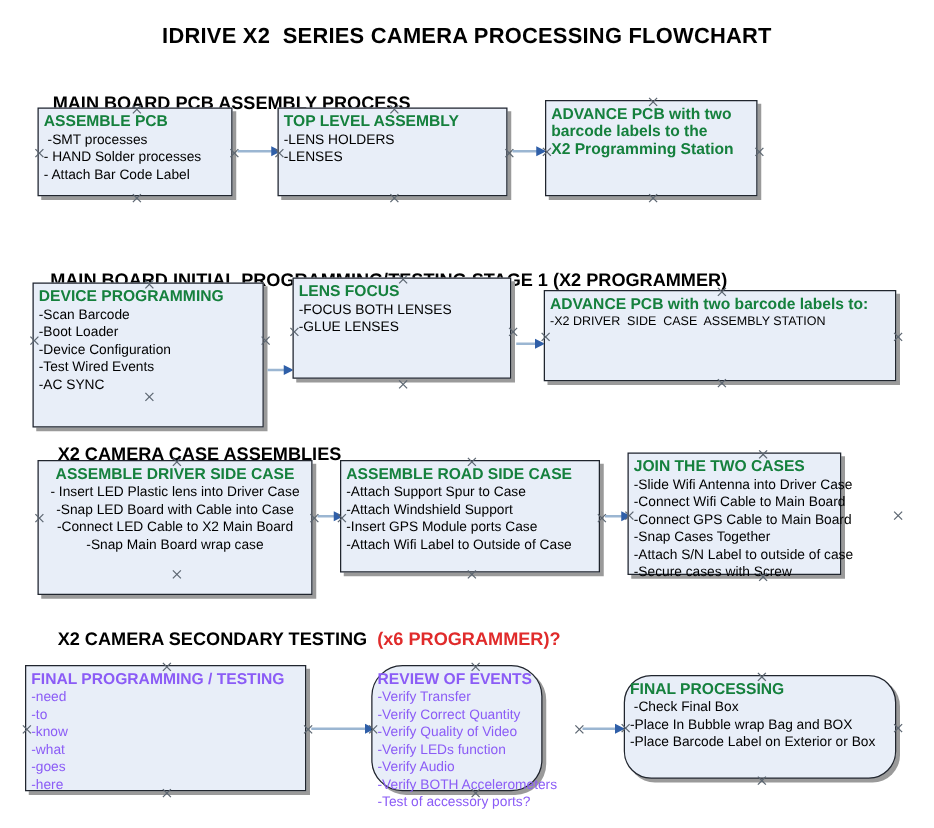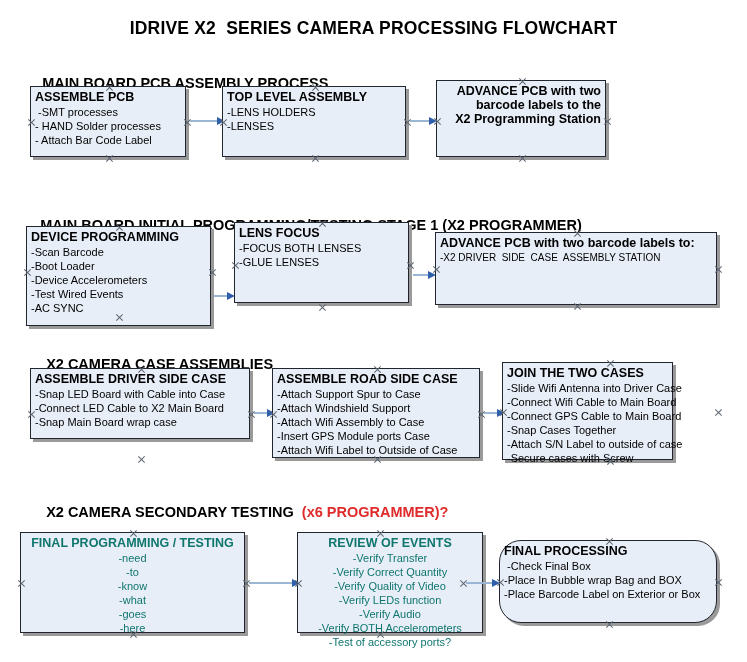--- a/index.html
+++ b/index.html
@@ -46,41 +46,39 @@
     box-sizing: border-box;
     background: #e8eef8;
     border: 1px solid #20252e;
     box-shadow: 3px 3px 0 0 #9a9a9a;
     padding: 3px 4px 2px 4px;
     overflow: visible;
   }
   .node .node-title {
     font-size: 12.5px;
     font-weight: bold;
-    color: #000000;
+    color: #15803d;
     line-height: 14px;
     margin: 0 0 1px 0;
     white-space: pre;
   }
   .node .node-line {
     font-size: 11px;
     color: #000000;
     line-height: 14px;
     white-space: pre;
   }
   
   .node.red .node-title,
   .node.red .node-line {
-    color: #0f766e;
-    text-align: center;
+    color: #8b5cf6;
   }
   
   .node .node-title.multiline {
     white-space: pre-line;
-    text-align: right;
   }
   
   .node.compact .node-line {
     font-size: 10px;
     line-height: 13px;
   }
 
   
   .conn {
     position: absolute;
@@ -167,25 +165,25 @@
     <span class="handle" style="left:85px; top:0;"></span>
     <span class="handle" style="left:85px; top:77px;"></span>
     <span class="handle" style="left:0; top:40px;"></span>
     <span class="handle" style="left:170px; top:40px;"></span>
   </div>
 
   <div class="section-title" style="left:24px; top:201px;">
     <span>MAIN BOARD INITIAL PROGRAMMING/TESTING STAGE 1 (X2 PROGRAMMER)</span>
   </div>
 
-  <div class="node" style="left:26px; top:226px; width:185px; height:100px;">
+  <div class="node" style="left:26px; top:226px; width:185px; height:116px;">
     <div class="node-title">DEVICE PROGRAMMING</div>
     <div class="node-line">-Scan Barcode</div>
     <div class="node-line">-Boot Loader</div>
-    <div class="node-line">-Device Accelerometers</div>
+    <div class="node-line">-Device Configuration</div>
     <div class="node-line">-Test Wired Events</div>
     <div class="node-line">-AC SYNC</div>
     <span class="handle" style="left:92px; top:0;"></span>
     <span class="handle" style="left:92px; top:90px;"></span>
     <span class="handle" style="left:0; top:45px;"></span>
     <span class="handle" style="left:185px; top:45px;"></span>
   </div>
 
   <div class="conn" style="left:214px; top:295px; width:14px;">
     <span class="head"></span>
@@ -211,40 +209,40 @@
     <span class="handle" style="left:141px; top:0;"></span>
     <span class="handle" style="left:141px; top:73px;"></span>
     <span class="handle" style="left:0; top:36px;"></span>
     <span class="handle" style="left:282px; top:36px;"></span>
   </div>
 
   <div class="section-title" style="left:30px; top:340px;">
     <span>X2 CAMERA CASE ASSEMBLIES</span>
   </div>
 
-  <div class="node" style="left:30px; top:368px; width:220px; height:71px;">
+  <div class="node" style="left:30px; top:368px; width:220px; height:108px;text-align:center;">
     <div class="node-title">ASSEMBLE DRIVER SIDE CASE</div>
+    <div class="node-line">- Insert LED Plastic lens into Driver Case</div>
     <div class="node-line">-Snap LED Board with Cable into Case</div>
     <div class="node-line">-Connect LED Cable to X2 Main Board</div>
     <div class="node-line">-Snap Main Board wrap case</div>
     <span class="handle" style="left:110px; top:0;"></span>
     <span class="handle" style="left:110px; top:90px;"></span>
     <span class="handle" style="left:0; top:45px;"></span>
     <span class="handle" style="left:220px; top:45px;"></span>
   </div>
 
   <div class="conn" style="left:254px; top:412px; width:14px;">
     <span class="head"></span>
   </div>
 
   <div class="node" style="left:272px; top:368px; width:208px; height:90px;">
     <div class="node-title">ASSEMBLE ROAD SIDE CASE</div>
     <div class="node-line">-Attach Support Spur to Case</div>
     <div class="node-line">-Attach Windshield Support</div>
-    <div class="node-line">-Attach Wifi Assembly to Case</div>
     <div class="node-line">-Insert GPS Module ports Case</div>
     <div class="node-line">-Attach Wifi Label to Outside of Case</div>
     <span class="handle" style="left:104px; top:0;"></span>
     <span class="handle" style="left:104px; top:90px;"></span>
     <span class="handle" style="left:0; top:45px;"></span>
     <span class="handle" style="left:208px; top:45px;"></span>
   </div>
 
   <div class="conn" style="left:484px; top:412px; width:14px;">
     <span class="head"></span>
@@ -279,21 +277,21 @@
     <span class="handle" style="left:112px; top:0;"></span>
     <span class="handle" style="left:112px; top:101px;"></span>
     <span class="handle" style="left:0; top:50px;"></span>
     <span class="handle" style="left:225px; top:50px;"></span>
   </div>
 
   <div class="conn" style="left:249px; top:582px; width:44px;">
     <span class="head"></span>
   </div>
 
-  <div class="node red" style="left:297px; top:532px; width:186px; height:101px;">
+  <div class="node red" style="left:297px; top:532px; width:137px; height:101px;border-radius:25px;">
     <div class="node-title">REVIEW OF EVENTS</div>
     <div class="node-line">-Verify Transfer</div>
     <div class="node-line">-Verify Correct Quantity</div>
     <div class="node-line">-Verify Quality of Video</div>
     <div class="node-line">-Verify LEDs function</div>
     <div class="node-line">-Verify Audio</div>
     <div class="node-line">-Verify BOTH Accelerometers</div>
     <div class="node-line">-Test of accessory ports?</div>
     <span class="handle" style="left:82px; top:0;"></span>
     <span class="handle" style="left:82px; top:101px;"></span>

